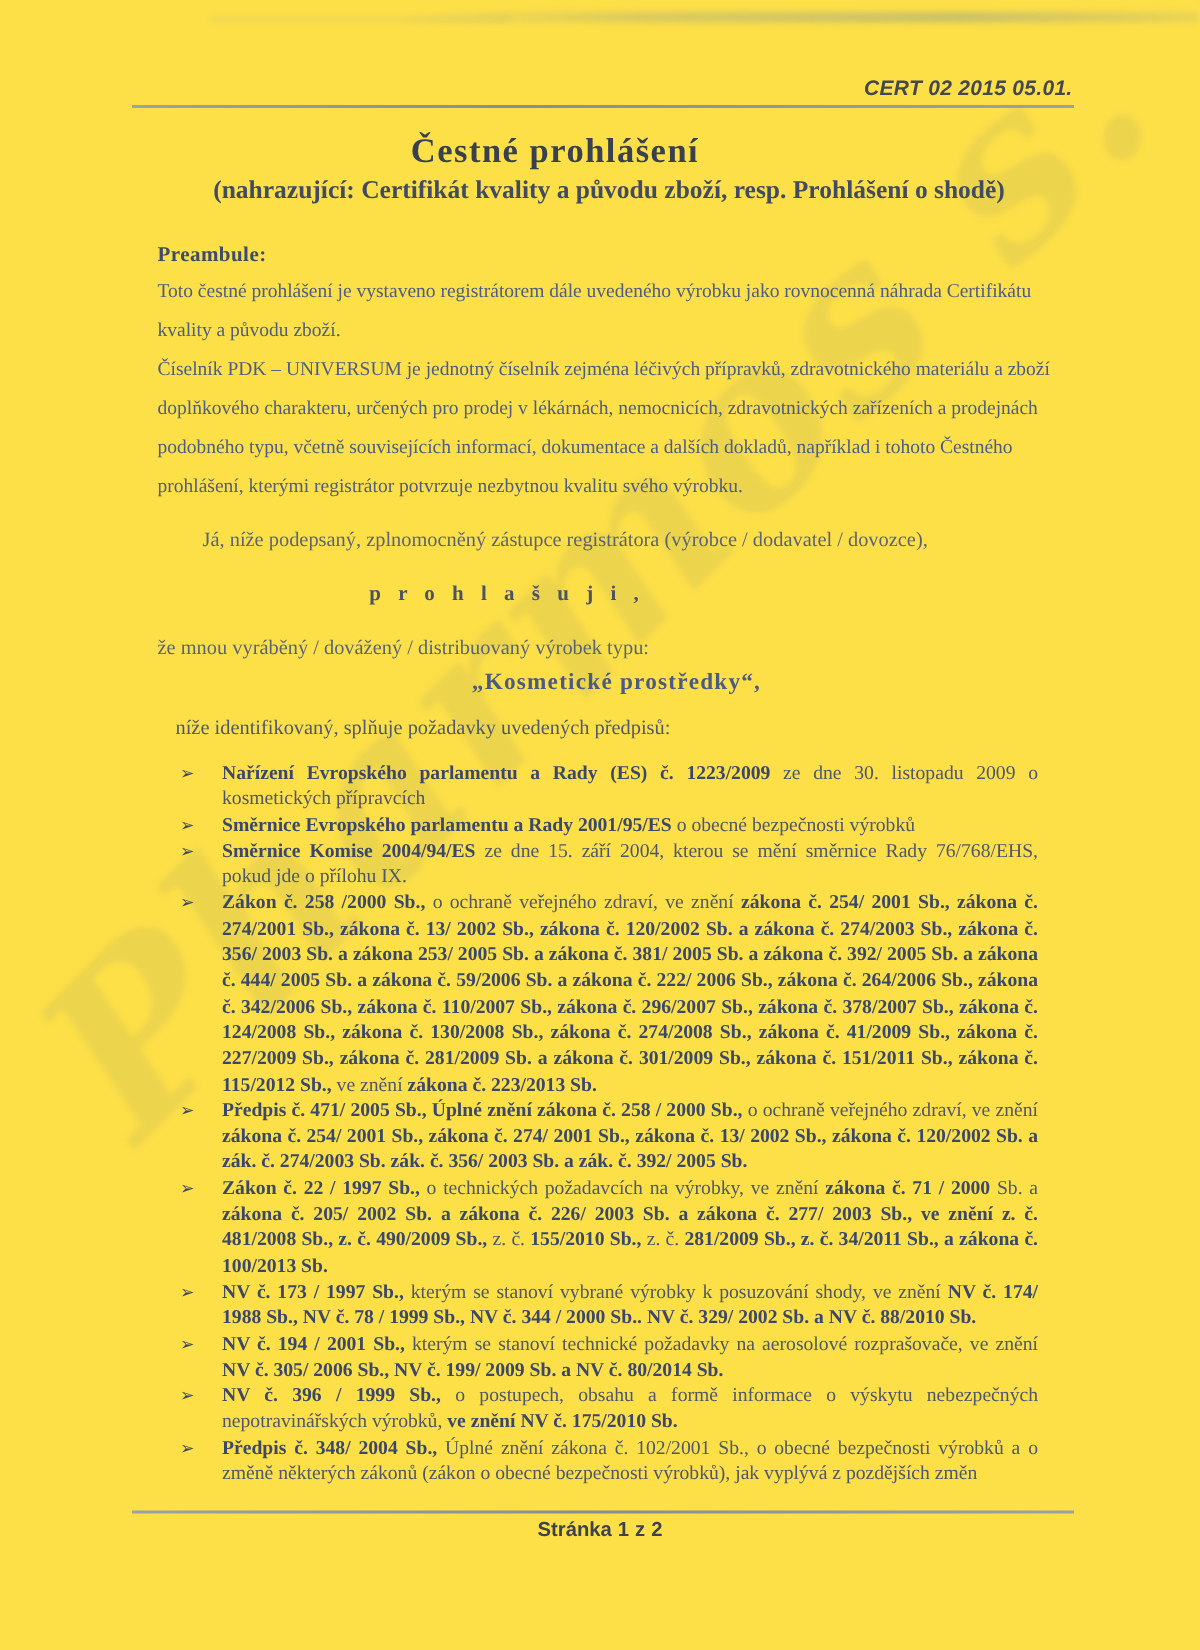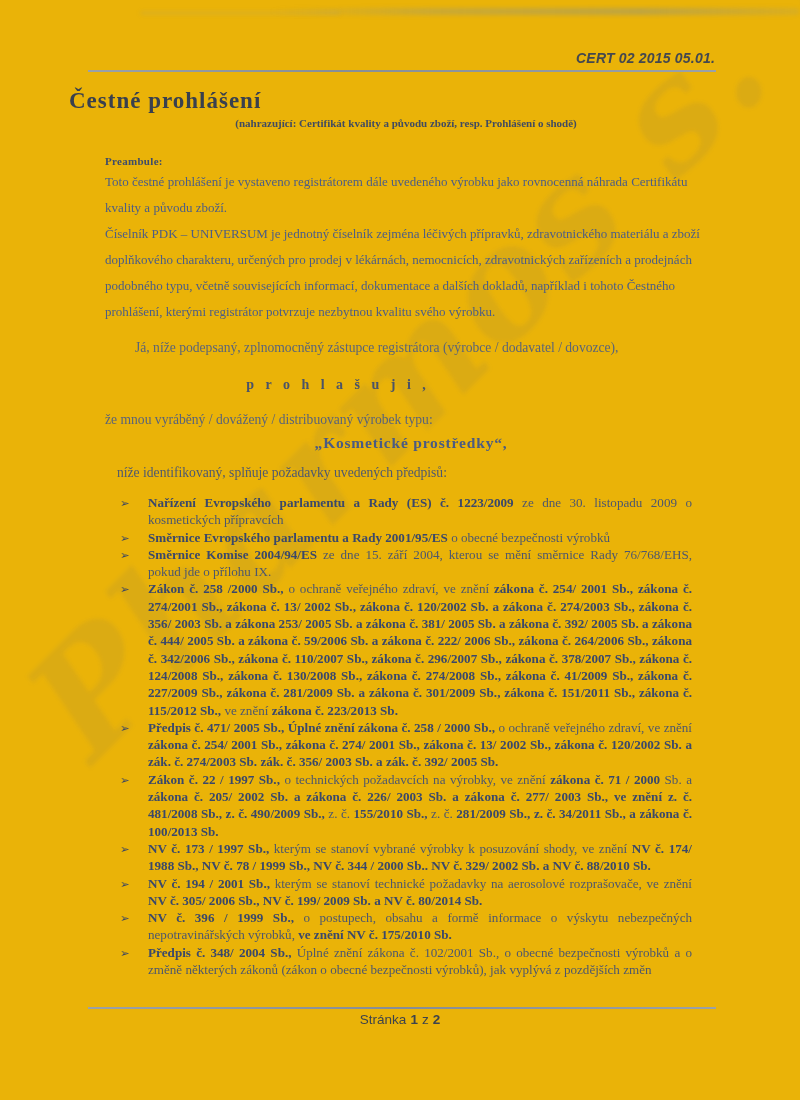--- a/index.html
+++ b/index.html
@@ -1,19 +1,19 @@
 <!DOCTYPE html>
 <html lang="cs"><head>
 <meta charset="utf-8">
 <style>
   html,body{margin:0;padding:0;background:#ffffff;}
   .page{
     position:relative;
     width:800px;height:1100px;
-    background:#eab308;
+    background:#fde047;
     overflow:hidden;
     font-family:"Liberation Serif","DejaVu Serif",serif;
     box-sizing:border-box;
     outline:1px solid #e2e2e2;
   }
   
   .smudge-top{
     position:absolute;top:8px;left:270px;width:530px;height:7px;
     background:linear-gradient(90deg,rgba(130,150,165,0) 0%,rgba(125,145,160,.28) 30%,rgba(120,140,158,.38) 70%,rgba(130,150,165,.15) 100%);
     border-radius:4px;filter:blur(2px);
@@ -44,36 +44,36 @@
     position:absolute;top:70px;left:88px;width:628px;height:2px;
     background:linear-gradient(90deg,#9aa1a9,#878e97 40%,#9aa1a9);z-index:2;
   }
   .footer-rule{
     position:absolute;top:1007px;left:88px;width:628px;height:2px;
     background:linear-gradient(90deg,#9aa1a9,#868d96 50%,#9aa1a9);z-index:2;
   }
   .footer{
     position:absolute;top:1012px;left:0;width:800px;text-align:center;
     font-family:"Liberation Sans","DejaVu Sans",sans-serif;
-    font-size:13.5px;color:#3d434c;z-index:2;
+    font-size:13.5px;color:#3d434c;z-index:2;font-weight:bold;
   }
   .footer span,.footer b{margin:0 2px;}
   .content{
     position:absolute;top:88px;left:105px;width:602px;z-index:1;
   }
   h1.title{
-    margin:0;position:relative;left:-36px;
+    margin:0;text-align:center;position:relative;left:-36px;
     font-size:23px;font-weight:bold;color:#39404e;letter-spacing:1px;
   }
   .subtitle{
     margin:3px 0 0;text-align:center;
-    font-size:11px;font-weight:bold;color:#414b61;
+    font-size:17px;font-weight:bold;color:#414b61;
   }
   h2.preamble-heading{
-    margin:26px 0 2px;font-size:11px;font-weight:bold;color:#3e4c6b;letter-spacing:.3px;
+    margin:26px 0 2px;font-size:14px;font-weight:bold;color:#3e4c6b;letter-spacing:.3px;
   }
   .preamble-body p{
     margin:0;font-size:13px;font-weight:normal;line-height:26px;color:#4c5d86;
   }
   .intro{
     margin:15px 0 0;text-indent:30px;font-size:13.6px;color:#5a6478;
   }
   .verb{
     margin:21px 0 0;text-align:center;position:relative;left:-68px;
     font-size:14px;font-weight:bold;letter-spacing:4px;color:#4a5368;

